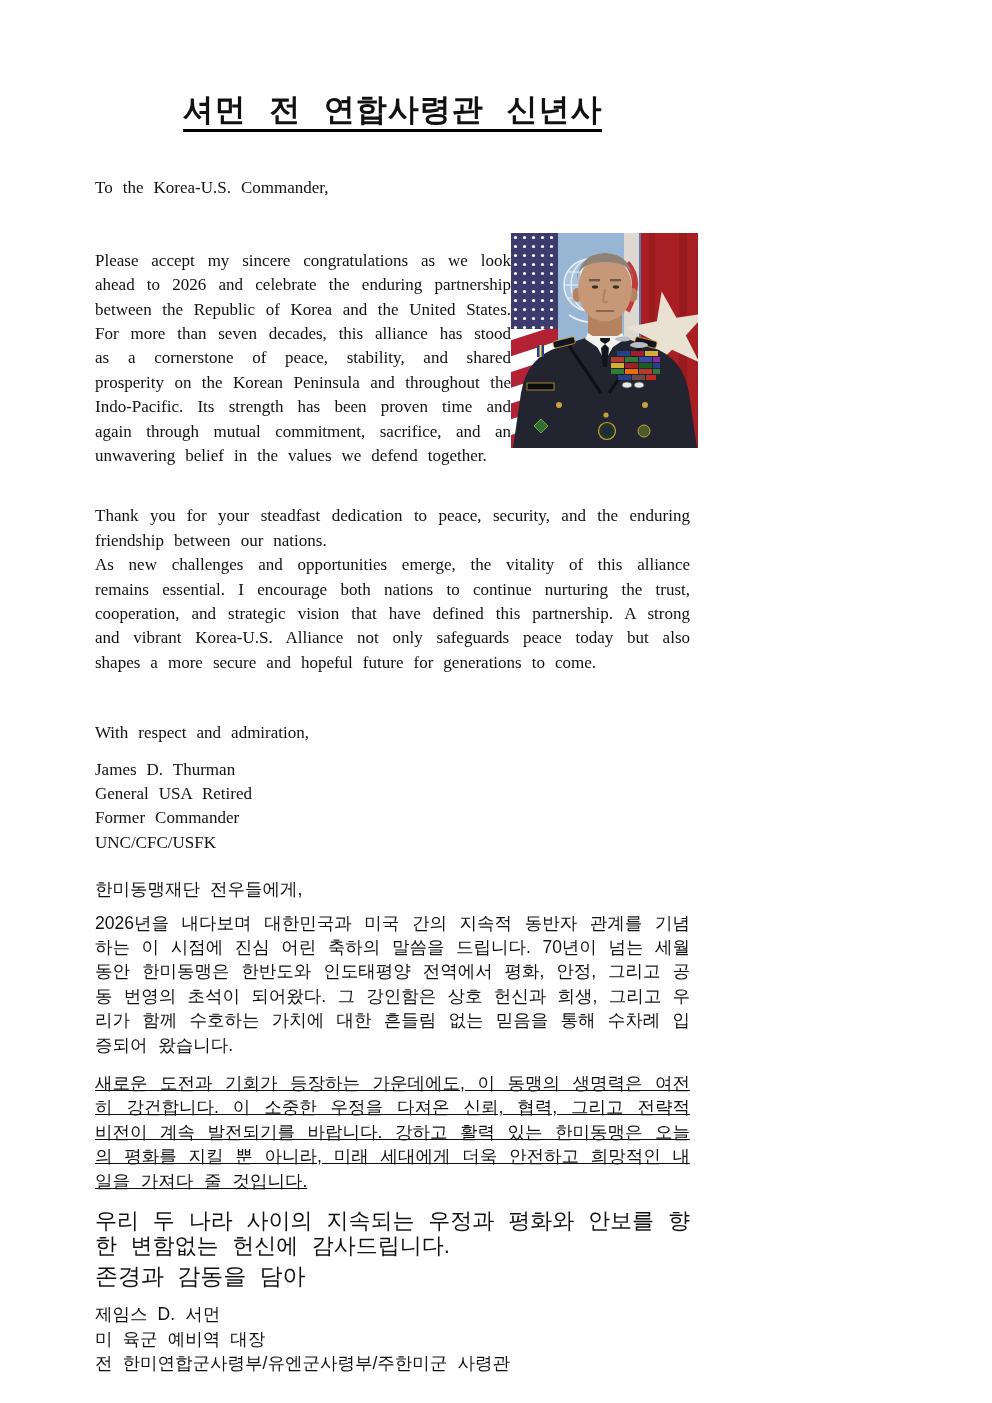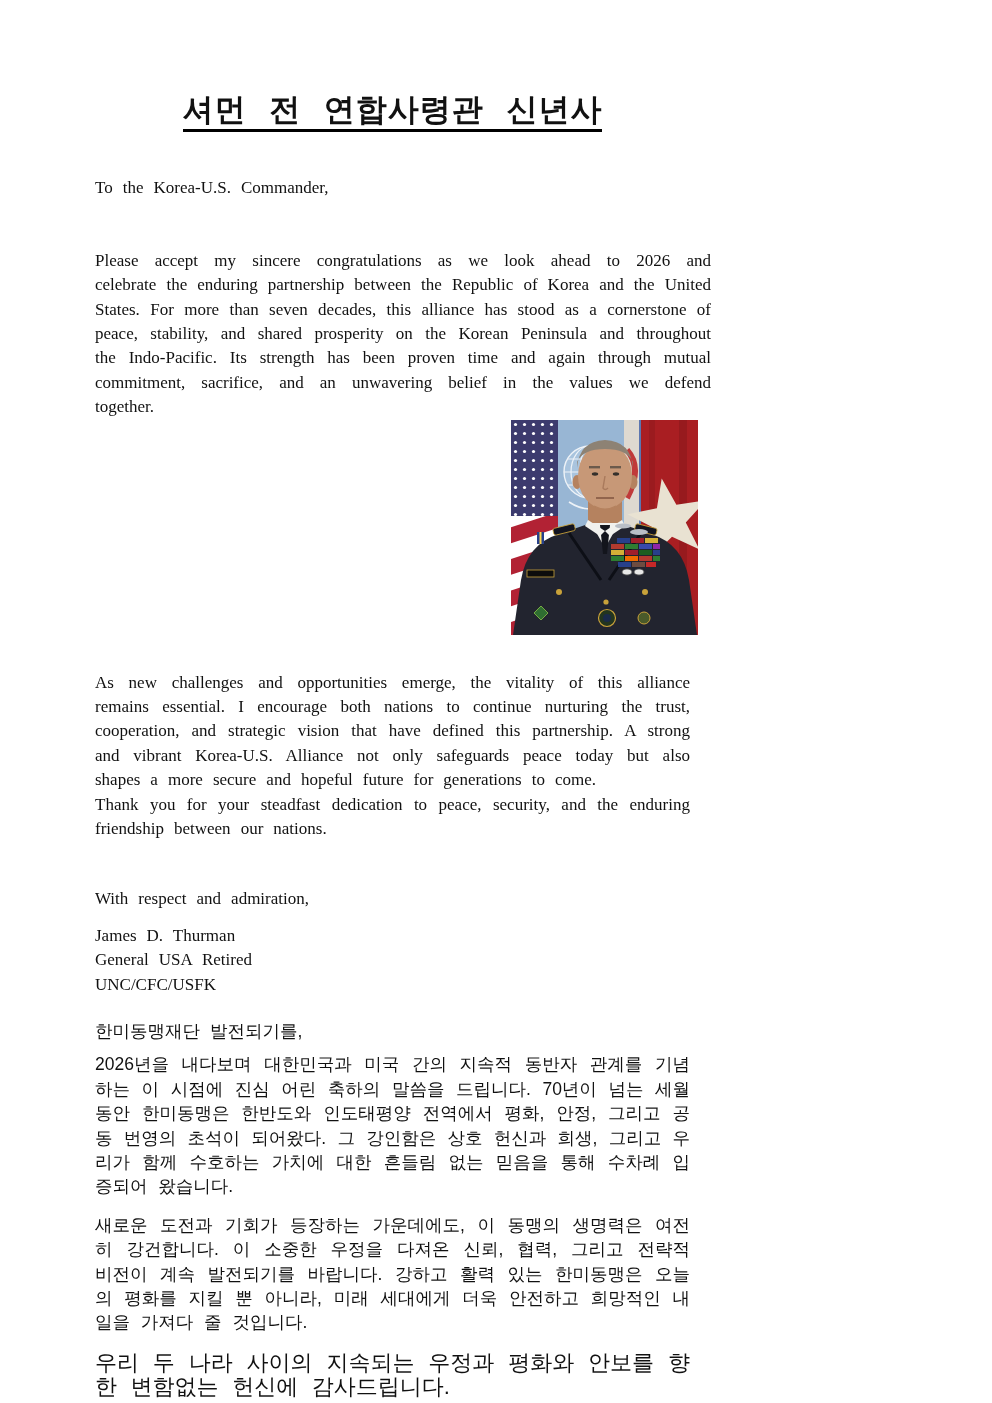--- a/index.html
+++ b/index.html
@@ -37,21 +37,20 @@
     text-align: justify;
     word-spacing: 0.34em;
     margin: 0;
   }
   .salutation-en { margin-top: 46px; }
 
   .photo-row {
     margin-top: 32px;
     display: flex;
     align-items: flex-start;
-    flex-direction: column;
   }
   .para1-wrap {
     width: 616px;
     padding-top: 16px;
   }
   .photo-box {
     width: 187px;
     height: 215px;
     margin-left: auto;
     margin-right: -8px;
@@ -59,21 +58,21 @@
   }
   .photo-box svg { display: block; width: 187px; height: 215px; }
 
   .para2-block { margin-top: 36px; }
   .closing-en { margin-top: 46px; }
   .sig-block { margin-top: 12px; }
   .sig-block div { font-size: 17px; line-height: 24.4px; word-spacing: 0.34em; }
 
   .salutation-ko { margin-top: 22px; font-size: 17.5px; line-height: 24.4px; word-spacing: 0.3em; }
   .ko-para1 { margin-top: 9px; font-size: 17.5px; }
-  .ko-para2 { margin-top: 14px; font-size: 17.5px; }
+  .ko-para2 { margin-top: 14px; font-size: 17.5px; text-decoration: underline; }
   .ko-para3 { margin-top: 16px; font-size: 22px; }
   .closing-ko { margin-top: 6px; font-size: 23px; line-height: 24.4px; word-spacing: 0.3em; }
   .sig-block-ko { margin-top: 14px; }
   .sig-block-ko div { font-size: 17.5px; line-height: 24.4px; word-spacing: 0.3em; }
 </style>
 </head>
 <body>
 
 <div class="page">
   <div class="content">
@@ -214,33 +213,34 @@
               <circle cx="96" cy="198" r="8.5" fill="#23351f" stroke="#c9a23a" stroke-width="1.2"></circle>
               <circle cx="96" cy="198" r="4" fill="#1a2a4a"></circle>
               <circle cx="133" cy="198" r="6" fill="#4a5a2a" stroke="#c9a23a" stroke-width="1"></circle>
             </g>
           </g>
         </svg>
       </div>
     </div>
 
     <div class="para2-block">
+      <p class="para en">Thank you for your steadfast dedication to peace, security, and the enduring friendship between our nations.</p>
       <p class="para en">As new challenges and opportunities emerge, the vitality of this alliance remains essential. I encourage both nations to continue nurturing the trust, cooperation, and strategic vision that have defined this partnership. A strong and vibrant Korea-U.S. Alliance not only safeguards peace today but also shapes a more secure and hopeful future for generations to come.</p>
-      <p class="para en">Thank you for your steadfast dedication to peace, security, and the enduring friendship between our nations.</p>
     </div>
 
     <p class="para en closing-en">With respect and admiration,</p>
 
     <div class="sig-block en">
       <div>James D. Thurman</div>
       <div>General USA Retired</div>
+      <div>Former Commander</div>
       <div>UNC/CFC/USFK</div>
     </div>
 
-    <p class="para ko salutation-ko">한미동맹재단 발전되기를,</p>
+    <p class="para ko salutation-ko">한미동맹재단 전우들에게,</p>
 
     <p class="para ko ko-para1">2026년을 내다보며 대한민국과 미국 간의 지속적 동반자 관계를 기념하는 이 시점에 진심 어린 축하의 말씀을 드립니다. 70년이 넘는 세월 동안 한미동맹은 한반도와 인도태평양 전역에서 평화, 안정, 그리고 공동 번영의 초석이 되어왔다. 그 강인함은 상호 헌신과 희생, 그리고 우리가 함께 수호하는 가치에 대한 흔들림 없는 믿음을 통해 수차례 입증되어 왔습니다.</p>
     <p class="para ko ko-para2">새로운 도전과 기회가 등장하는 가운데에도, 이 동맹의 생명력은 여전히 강건합니다. 이 소중한 우정을 다져온 신뢰, 협력, 그리고 전략적 비전이 계속 발전되기를 바랍니다. 강하고 활력 있는 한미동맹은 오늘의 평화를 지킬 뿐 아니라, 미래 세대에게 더욱 안전하고 희망적인 내일을 가져다 줄 것입니다.</p>
     <p class="para ko ko-para3">우리 두 나라 사이의 지속되는 우정과 평화와 안보를 향한 변함없는 헌신에 감사드립니다.</p>
 
     <p class="para ko closing-ko">존경과 감동을 담아</p>
 
     <div class="sig-block-ko ko">
       <div>제임스 D. 서먼</div>
       <div>미 육군 예비역 대장</div>

